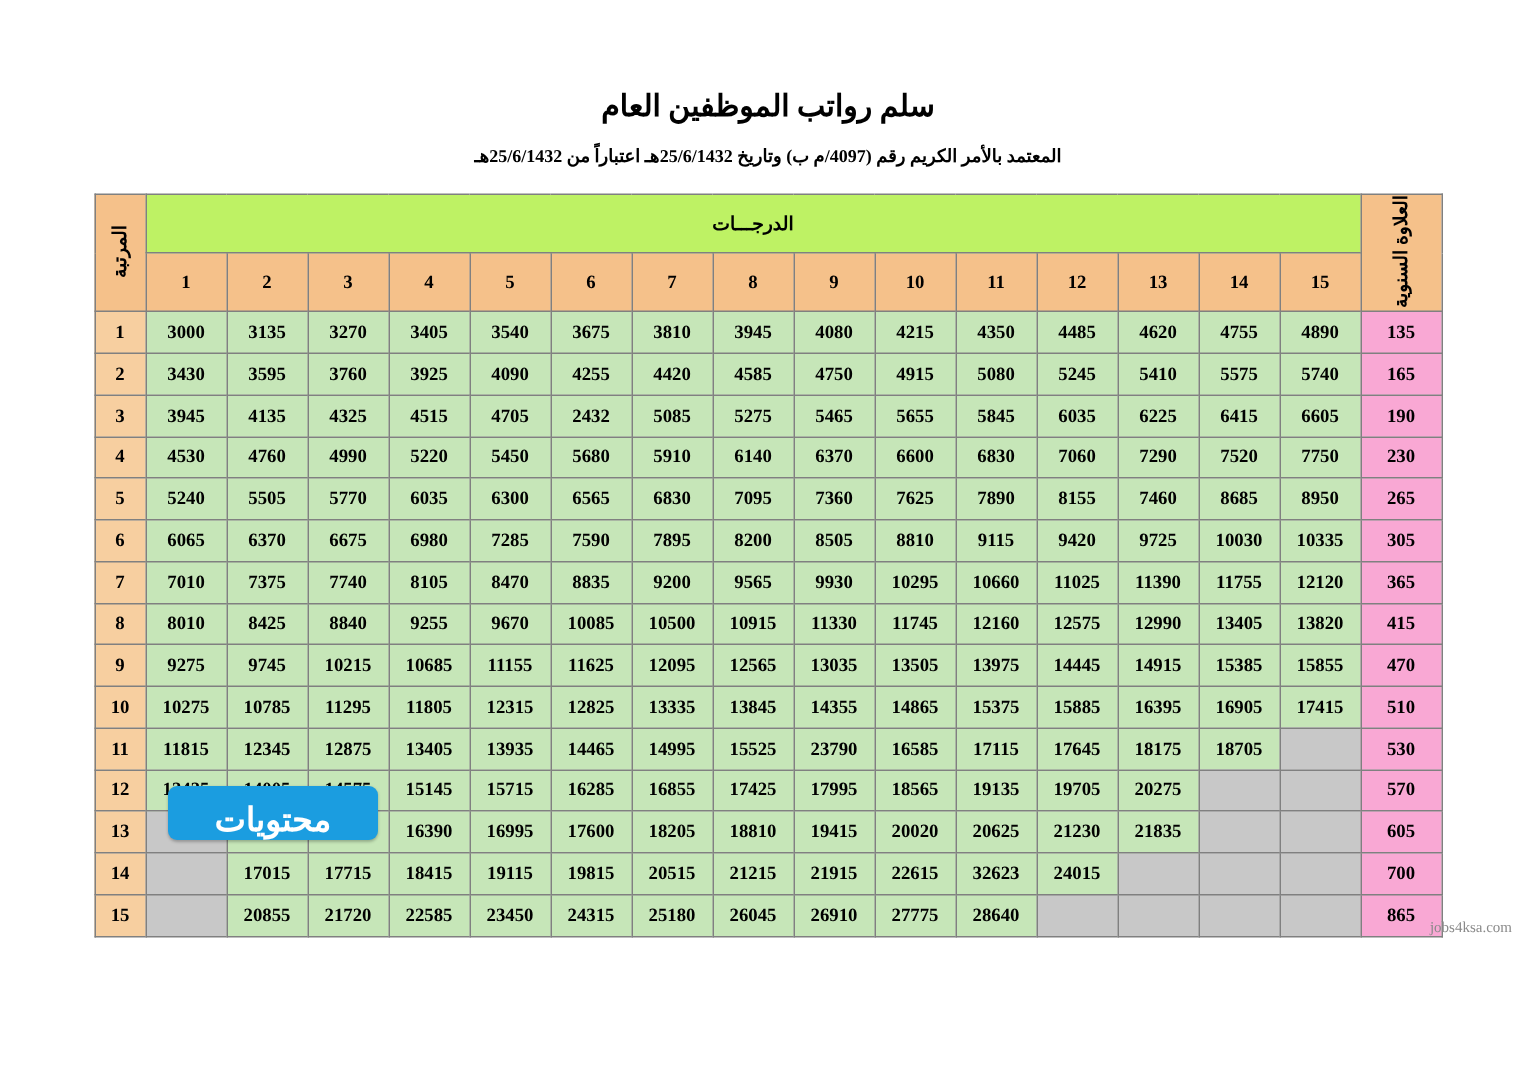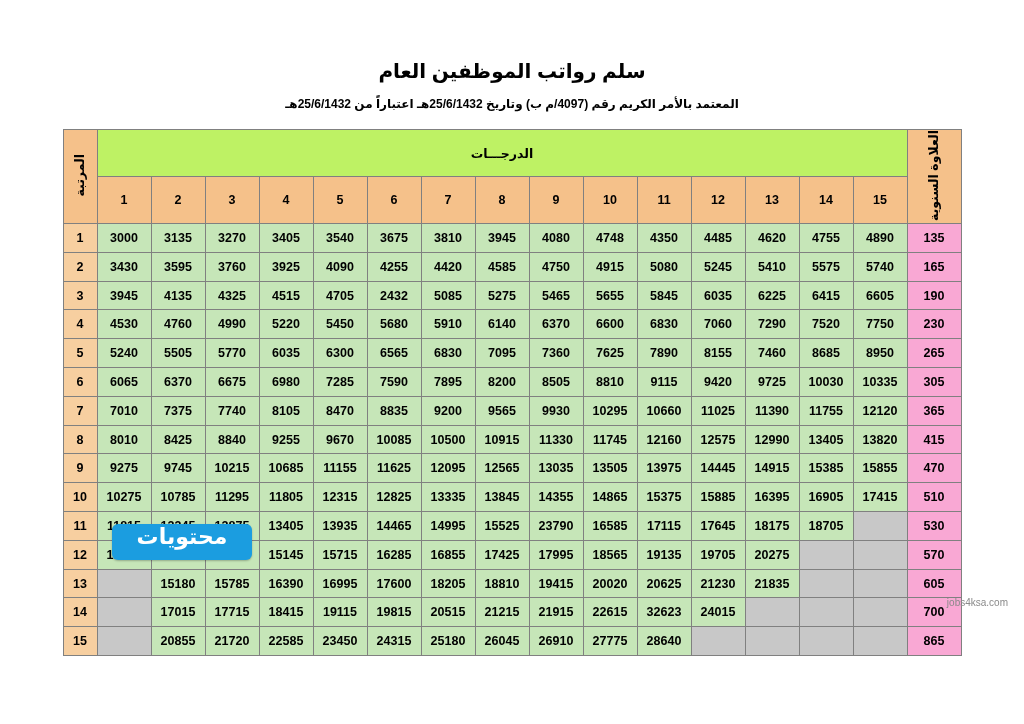--- a/index.html
+++ b/index.html
@@ -14,20 +14,21 @@
     font-family: "Liberation Sans", "DejaVu Sans", sans-serif;
     color: #000;
     position: relative;
   }
   .page {
     position: relative;
     width: 1024px;
     height: 632px;
     background: #ffffff;
     box-sizing: border-box;
+    font-family: Liberation Serif, serif;
   }
   .title-block {
     text-align: center;
     padding-top: 58px;
   }
   .title-main {
     font-size: 20px;
     font-weight: bold;
     color: #000;
     letter-spacing: 0px;
@@ -106,32 +107,32 @@
   }
   .watermark {
     position: absolute;
     left: 112px;
     top: 524px;
     width: 140px;
     height: 36px;
     background: #1b9de0;
     border-radius: 6px;
     display: flex;
-    align-items: flex-start;
+    align-items: flex-end;
     justify-content: center;
     color: #fff;
     font-size: 22px;
     font-weight: bold;
     letter-spacing: 1px;
     box-shadow: 0 1px 2px rgba(0,0,0,.25);
   }
   .footer-credit {
     position: absolute;
     right: 16px;
-    bottom: 24px;
+    bottom: 8px;
     font-size: 10px;
     color: #8a8a8a;
     direction: ltr;
   }
 </style>
 </head>
 <body>
 
 <div class="page">
 
@@ -167,21 +168,21 @@
           </tr>
       </thead>
       <tbody id="table-body">
           <tr>
             <td class="annual">135</td>
             <td class="cell">4890</td>
             <td class="cell">4755</td>
             <td class="cell">4620</td>
             <td class="cell">4485</td>
             <td class="cell">4350</td>
-            <td class="cell">4748</td>
+            <td class="cell">4215</td>
             <td class="cell">4080</td>
             <td class="cell">3945</td>
             <td class="cell">3810</td>
             <td class="cell">3675</td>
             <td class="cell">3540</td>
             <td class="cell">3405</td>
             <td class="cell">3270</td>
             <td class="cell">3135</td>
             <td class="cell">3000</td>
             <td class="rank">1</td>

